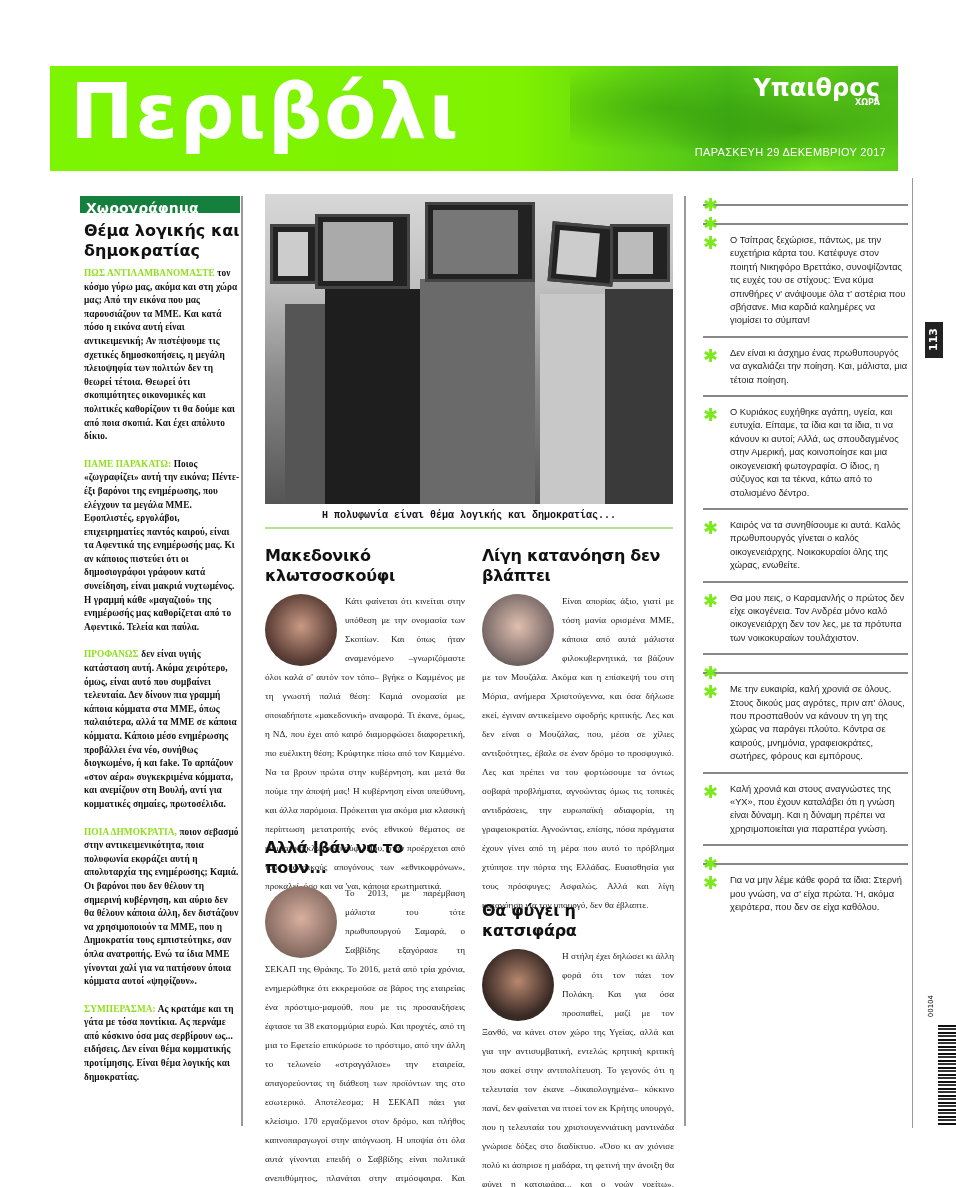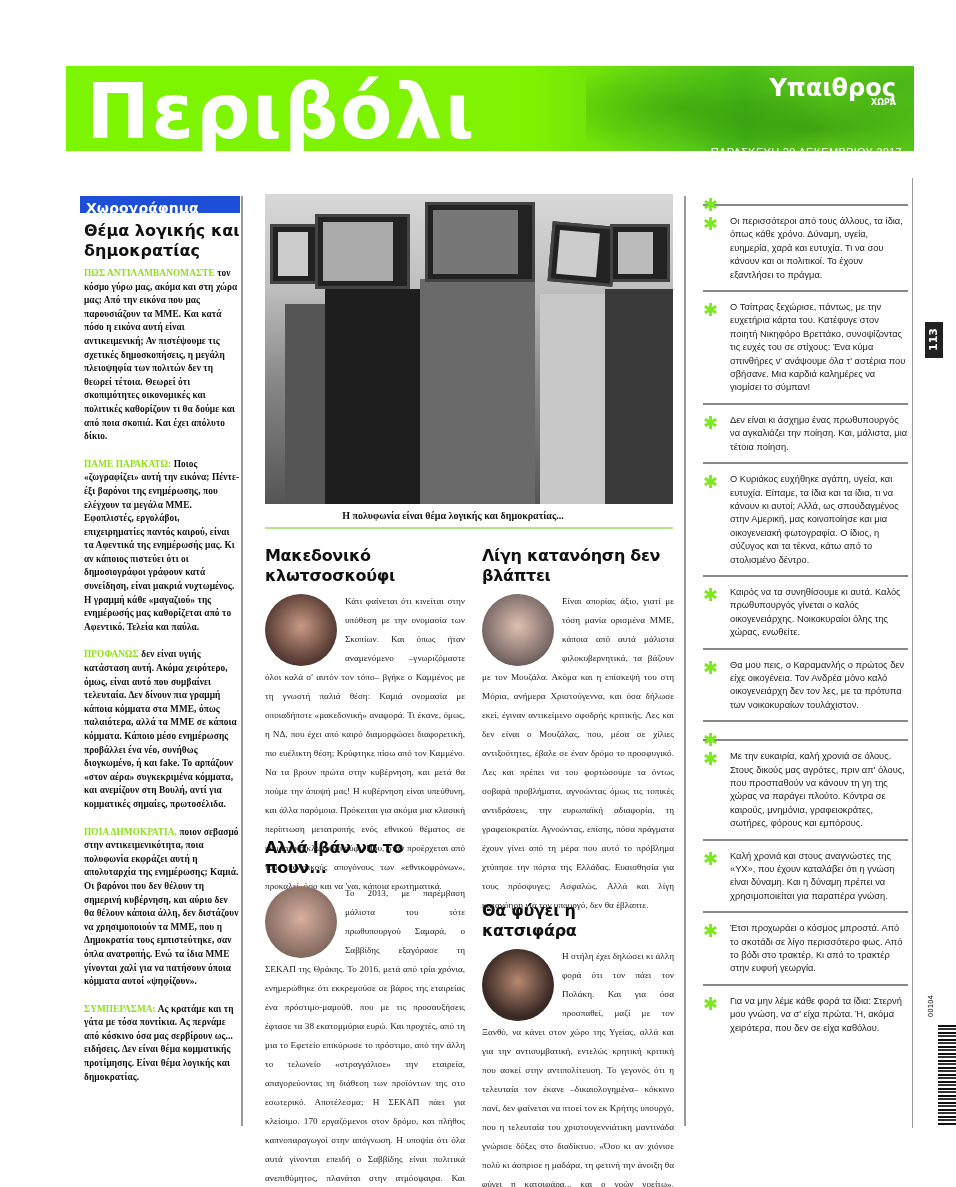--- a/index.html
+++ b/index.html
@@ -1,35 +1,35 @@
 <!DOCTYPE html>
 <html><head>
 <meta charset="utf-8">
 <style>
 *{box-sizing:border-box;margin:0;padding:0}
 body{width:956px;height:1187px;background:#fff;position:relative;overflow:hidden;font-family:"DejaVu Sans",sans-serif;color:#111}
 .page{position:absolute;left:0;top:0;width:956px;height:1187px}
-.banner{position:absolute;left:66px;top:66px;width:848px;height:85px;background:linear-gradient(90deg,#7cf500 0%,#7ff200 55%,#62d414 70%,#4ec218 80%,#6fe01a 90%,#5ccf18 100%);overflow:hidden}
+.banner{position:absolute;left:50px;top:66px;width:848px;height:105px;background:linear-gradient(90deg,#7cf500 0%,#7ff200 55%,#62d414 70%,#4ec218 80%,#6fe01a 90%,#5ccf18 100%);overflow:hidden}
 .banner .tex{position:absolute;left:520px;top:0;width:330px;height:105px;background:radial-gradient(ellipse at 30% 40%,rgba(40,140,10,.5),transparent 50%),radial-gradient(ellipse at 70% 60%,rgba(30,120,10,.55),transparent 45%),radial-gradient(ellipse at 90% 20%,rgba(50,150,20,.5),transparent 40%)}
 .title{position:absolute;left:20px;top:8px;font-family:"DejaVu Sans",sans-serif;font-weight:bold;font-size:76px;color:#fff;letter-spacing:2px;line-height:1}
 .logo{position:absolute;right:18px;top:10px;text-align:right;color:#fff;font-weight:bold}
 .logo .n{font-size:24px;font-family:"DejaVu Sans",sans-serif;line-height:1}
 .logo .s{font-size:8px;display:block;margin-top:-2px}
 .date{position:absolute;right:12px;top:80px;color:#fff;font-size:11px;font-family:"Liberation Sans",sans-serif;letter-spacing:.3px}
 .vline{position:absolute;background:#999;width:2px}
 .col1{position:absolute;left:80px;top:196px;width:160px}
-.badge{background:#1d4ed8;color:#fff;font-weight:bold;font-size:14px;padding:4px 6px;height:17px}
+.badge{background:#15803d;color:#fff;font-weight:bold;font-size:14px;padding:4px 6px;height:17px}
 .h1{font-weight:bold;font-size:16px;line-height:20px;margin:8px 0 6px 4px}
 .c1p{font-size:9.3px;line-height:13.6px;font-weight:bold;margin:0 0 14px 4px;font-family:Liberation Serif, serif;letter-spacing:.1px}
 .kw{color:#8fe01c}
 .photo{position:absolute;left:265px;top:194px;width:408px;height:310px;background:linear-gradient(180deg,#d8d8d8 0%,#bfbfbf 30%,#888 60%,#555 100%);overflow:hidden}
 .tv{position:absolute;background:#222;border:3px solid #444}
 .tv i{position:absolute;left:5px;top:5px;right:14px;bottom:5px;background:#ccc}
 .fig{position:absolute;background:#333}
-.caption{position:absolute;left:249px;top:510px;width:408px;text-align:center;font-size:10px;font-weight:bold;font-family:Liberation Serif, serif}
+.caption{position:absolute;left:265px;top:510px;width:408px;text-align:center;font-size:10px;font-weight:bold;font-family:Liberation Mono, monospace}
 .gline{position:absolute;left:265px;top:527px;width:408px;height:2px;background:#b4e58a}
 .art{position:absolute;width:200px}
 .art h2{font-size:16px;font-weight:bold;line-height:20px;margin-bottom:6px;font-family:"DejaVu Sans",sans-serif;letter-spacing:-.3px}
 .art .av{float:left;width:72px;height:72px;border-radius:50%;background:radial-gradient(circle at 50% 40%,#d9b9a0,#6b5248 70%,#333);margin:2px 8px 2px 0}
 .art p{font-size:9.2px;line-height:19px;text-align:justify;font-family:Liberation Serif, serif;color:#222}
 .col4{position:absolute;left:703px;top:196px;width:205px}
 .note{position:relative;padding:0 0 8px 0;margin-bottom:9px;border-bottom:2px solid #888}
 .note:last-child{border-bottom:none}
 .note .ast{position:absolute;left:0;top:-2px;color:#7bea1c;font-size:18px;font-weight:bold}
 .note p{margin-left:27px;font-size:9.3px;line-height:13.4px;font-family:"Liberation Sans",sans-serif;color:#222}
@@ -110,21 +110,20 @@
     <div class="av" style="background:radial-gradient(circle at 50% 45%,#b88870,#3a2a25 65%,#1a2a1a)"></div>
     <p>Η στήλη έχει δηλώσει κι άλλη φορά ότι τον πάει τον Πολάκη. Και για όσα προσπαθεί, μαζί με τον Ξανθό, να κάνει στον χώρο της Υγείας, αλλά και για την αντισυμβατική, εντελώς κρητική κριτική που ασκεί στην αντιπολίτευση. Το γεγονός ότι η τελευταία τον έκανε –δικαιολογημένα– κόκκινο πανί, δεν φαίνεται να πτοεί τον εκ Κρήτης υπουργό, που η τελευταία του χριστουγεννιάτικη μαντινάδα γνώρισε δόξες στο διαδίκτυο. «Όσο κι αν χιόνισε πολύ κι άσπρισε η μαδάρα, τη φετινή την άνοιξη θα φύγει η κατσιφάρα... και ο νοών νοείτω». Τουλάχιστον με τον Πολάκη αποκτά λίγο χρώμα το ασπρόμαυρο τοπίο της πολιτικής και κυρίως των κομματικών ανακοινώσεων. Δεν συμφωνείτε;</p>
   </div>
 
   <div class="col4">
     <div class="note">
         <span class="ast">✱</span>
       </div>
     <div class="note">
         <span class="ast">✱</span>
-        <p>Οι περισσότεροι από τους άλλους, τα ίδια, όπως κάθε χρόνο. Δύναμη, υγεία, ευημερία, χαρά και ευτυχία. Τι να σου κάνουν και οι πολιτικοί. Το έχουν εξαντλήσει το πράγμα.</p>
       </div>
     <div class="note">
         <span class="ast">✱</span>
         <p>Ο Τσίπρας ξεχώρισε, πάντως, με την ευχετήρια κάρτα του. Κατέφυγε στον ποιητή Νικηφόρο Βρεττάκο, συνοψίζοντας τις ευχές του σε στίχους: Ένα κύμα σπινθήρες ν' ανάψουμε όλα τ' αστέρια που σβήσανε. Μια καρδιά καλημέρες να γιομίσει το σύμπαν!</p>
       </div>
     <div class="note">
         <span class="ast">✱</span>
         <p>Δεν είναι κι άσχημο ένας πρωθυπουργός να αγκαλιάζει την ποίηση. Και, μάλιστα, μια τέτοια ποίηση.</p>
       </div>
     <div class="note">
@@ -145,21 +144,20 @@
     <div class="note">
         <span class="ast">✱</span>
         <p>Με την ευκαιρία, καλή χρονιά σε όλους. Στους δικούς μας αγρότες, πριν απ' όλους, που προσπαθούν να κάνουν τη γη της χώρας να παράγει πλούτο. Κόντρα σε καιρούς, μνημόνια, γραφειοκράτες, σωτήρες, φόρους και εμπόρους.</p>
       </div>
     <div class="note">
         <span class="ast">✱</span>
         <p>Καλή χρονιά και στους αναγνώστες της «ΥΧ», που έχουν καταλάβει ότι η γνώση είναι δύναμη. Και η δύναμη πρέπει να χρησιμοποιείται για παραπέρα γνώση.</p>
       </div>
     <div class="note">
         <span class="ast">✱</span>
-        <p>Έτσι προχωράει ο κόσμος μπροστά. Από το σκοτάδι σε λίγο περισσότερο φως. Από το βόδι στο τρακτέρ. Κι από το τρακτέρ στην ευφυή γεωργία.</p>
       </div>
     <div class="note">
         <span class="ast">✱</span>
         <p>Για να μην λέμε κάθε φορά τα ίδια: Στερνή μου γνώση, να σ' είχα πρώτα. Ή, ακόμα χειρότερα, που δεν σε είχα καθόλου.</p>
       </div>
 
   </div>
 
   <div class="pnum">113</div>
   <div class="bcnum">00104</div>

